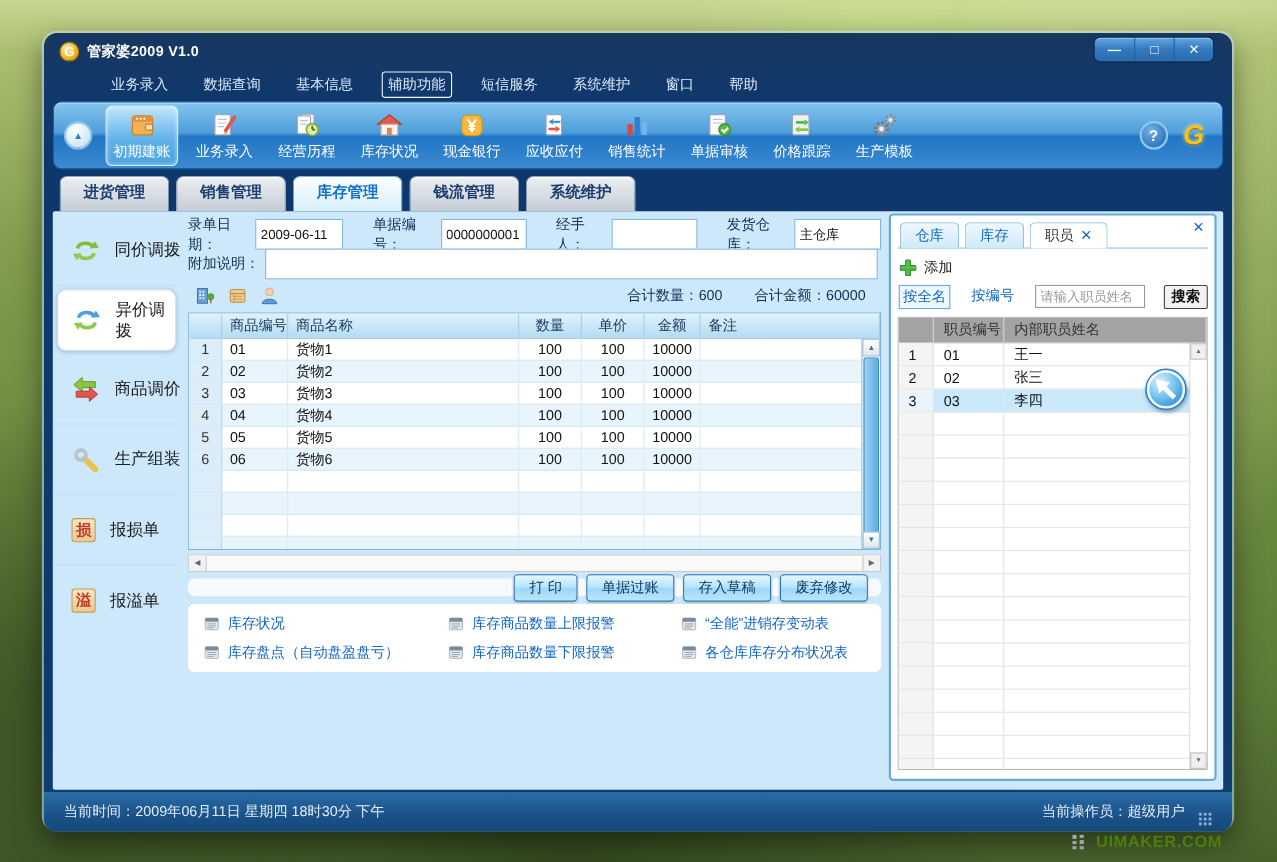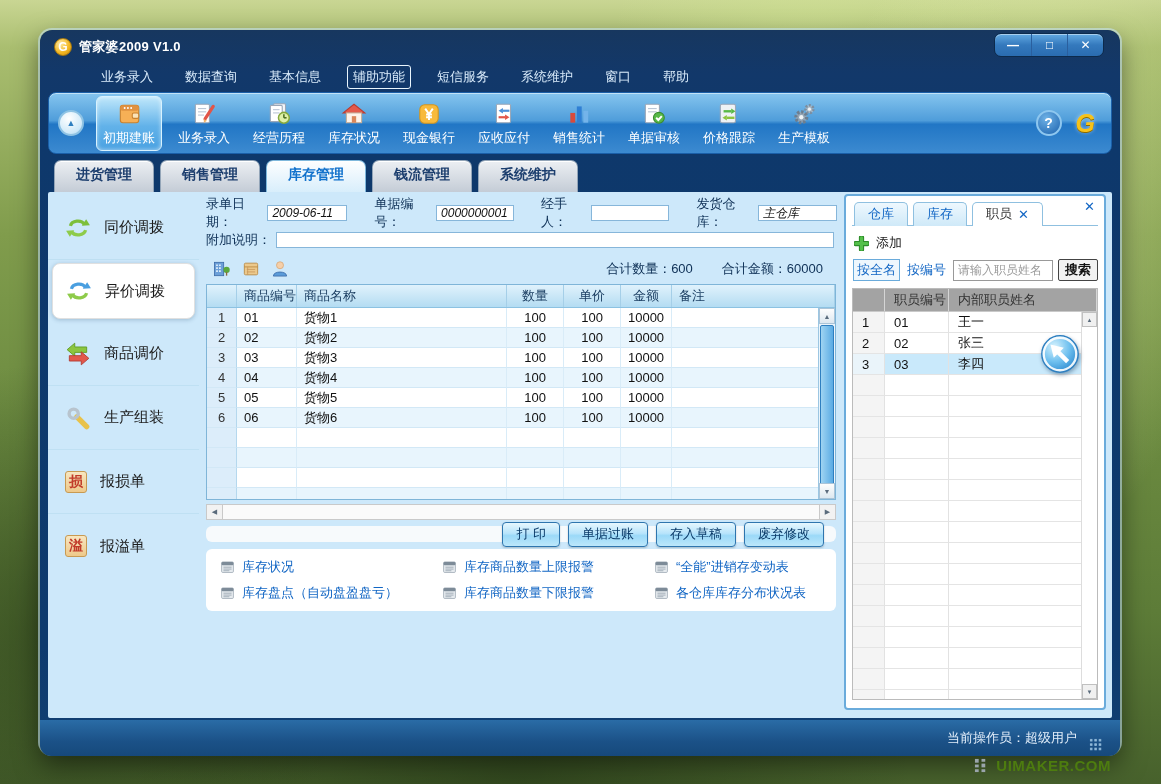--- a/index.html
+++ b/index.html
@@ -99,22 +99,22 @@
     margin: 3px 4px; height: 56px; padding-left: 13px;
     box-shadow: 0 1px 4px rgba(20,60,100,.25);
   }
   .badge-ic { width: 22px; height: 22px; background: linear-gradient(#f8e6c0,#eec98a);
     border: 1px solid #c89a52; border-radius: 3px; color: #c13b2a; font-size: 14px; font-weight: bold;
     display: grid; place-items: center; }
   
   .main { width: 640px; margin-left: 2px; padding: 8px 0 0 5px; }
   .form-row { display: flex; align-items: center; gap: 27px; height: 22px; margin-bottom: 5px; font-size: 13px; color: #0d2f55; }
   .fgroup { display: flex; align-items: center; gap: 19px; }
-  .fi { height: 16px; border: 1px solid #86b6da; background: #fff; font-size: 12px; padding: 0 4px; color: #111;
-        font-family: "Liberation Sans","DejaVu Sans",sans-serif; font-style: italic; }
+  .fi { height: 28px; border: 1px solid #86b6da; background: #fff; font-size: 12px; padding: 0 4px; color: #111;
+        font-family: "Liberation Sans","DejaVu Sans",sans-serif; }
   .note-row { display: flex; align-items: center; gap: 5px; height: 22px; margin-bottom: 6px; font-size: 13px; color: #0d2f55; }
   .note-row .fi { flex: 1; margin-right: 3px; }
   .icons-totals { display: flex; align-items: center; height: 24px; margin-bottom: 3px; padding-left: 6px; }
   .mini-ic { margin-right: 9px; }
   .totals { margin-left: auto; display: flex; gap: 29px; padding-right: 14px; font-size: 13px; color: #0d2f55; }
   .totals b { font-weight: normal; }
   
   .itable { position: relative; width: 630px; height: 216px; background: #fff; border: 1px solid #7fb5d8; overflow: hidden; }
   .ihead { display: grid; grid-template-columns: 30px 60px 210px 57px 57px 51px 1fr; height: 23px;
     background: linear-gradient(180deg,#e0f2fc,#b4dcf2); border-bottom: 1px solid #8cc2e2;
@@ -151,21 +151,21 @@
   .rpanel { flex: 1; margin-left: 7px; background: #fff; border: 2px solid #6aabdb; border-radius: 4px;
     position: relative; padding: 3px 6px 6px; }
   .panel-close { position: absolute; right: 9px; top: 3px; color: #1266c4; font-weight: bold; font-size: 13px; }
   .ptabs { display: flex; gap: 5px; padding: 3px 0 0 2px; border-bottom: 1px solid #8fc0e0; }
   .ptab { padding: 2px 13px 3px; border: 1px solid #8fc0e0; border-bottom: none; border-radius: 5px 5px 0 0;
     background: linear-gradient(#eef8fe,#cfe9f8); color: #1266c4; font-size: 13px; margin-bottom: -1px;
     display: flex; gap: 6px; align-items: center; }
   .ptab.active { background: #fff; color: #333; }
   .ptab.active .tab-x { color: #1266c4; font-weight: bold; }
   .addrow { display: flex; align-items: center; gap: 7px; padding: 8px 2px 7px; color: #222; font-size: 13px; }
-  .filterrow { display: flex; align-items: center; gap: 5px; padding: 0 0 7px 1px; font-size: 13px; }
+  .filterrow { display: flex; gap: 17px; padding: 0 0 7px 1px; font-size: 13px; }
   .f-byname { color: #1266c4; border: 1px solid #6aabdb; background: #eef7fd; padding: 1px 3px; }
   .f-bycode { color: #1266c4; padding: 1px 2px; }
   .f-input { flex: 1; min-width: 0; height: 21px; border: 1px solid #999; font-size: 12px; padding: 0 4px;
     font-family: inherit; color: #111; }
   .f-input::placeholder { color: #9a9a9a; }
   .f-search { height: 22px; border: 1px solid #444; background: #f2f2f2; padding: 0 6px; font-size: 13px;
     color: #111; border-radius: 2px; font-weight: 600; font-family: inherit; }
   .etable { position: relative; border: 1px solid #bbb; height: 412px; overflow: hidden; background: #fff; }
   .ehead { display: grid; grid-template-columns: 32px 64px 1fr; height: 23px; background: #a3a3a3;
     border-bottom: 1px solid #c9c9c9; color: #333; font-size: 13px; }
@@ -835,20 +835,21 @@
           <circle cx="23" cy="23" r="19" fill="url(#cg)" stroke="#2e7fc0" stroke-width="1.5"></circle>
           <circle cx="23" cy="23" r="17" fill="none" stroke="rgba(255,255,255,.9)" stroke-width="2.4"></circle>
           <line x1="31" y1="31" x2="20" y2="20" stroke="#fff" stroke-width="4.6"></line>
           <polygon points="13,13 27,16.5 16.5,27" fill="#fff"></polygon>
         </svg>
       </span>
     </div>
   </div>
 
   <div class="statusbar">
+    <span>当前时间：2009年06月11日 星期四 18时30分 下午</span>
     <span class="status-right">当前操作员：超级用户</span>
     <span class="grip"></span>
   </div>
 </div>
 
 <div class="watermark">
   <span>
       <svg width="15" height="15" viewBox="0 0 16 16">
         <rect x="1" y="1" width="4" height="4" fill="#9aa5ab"></rect>
         <rect x="1" y="7" width="4" height="3" fill="#9aa5ab"></rect>

